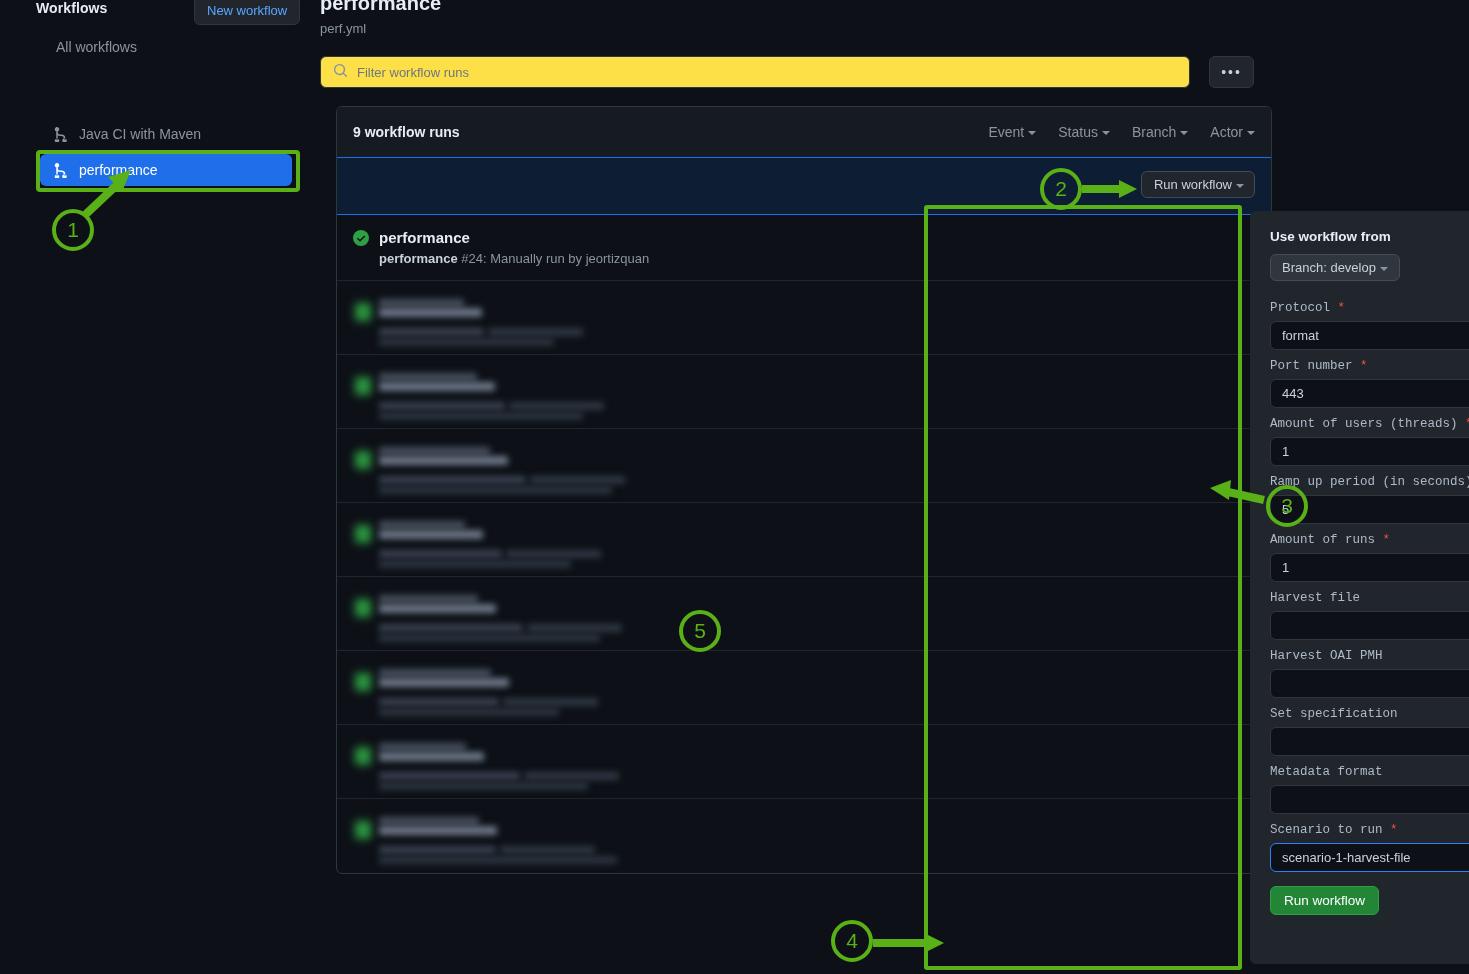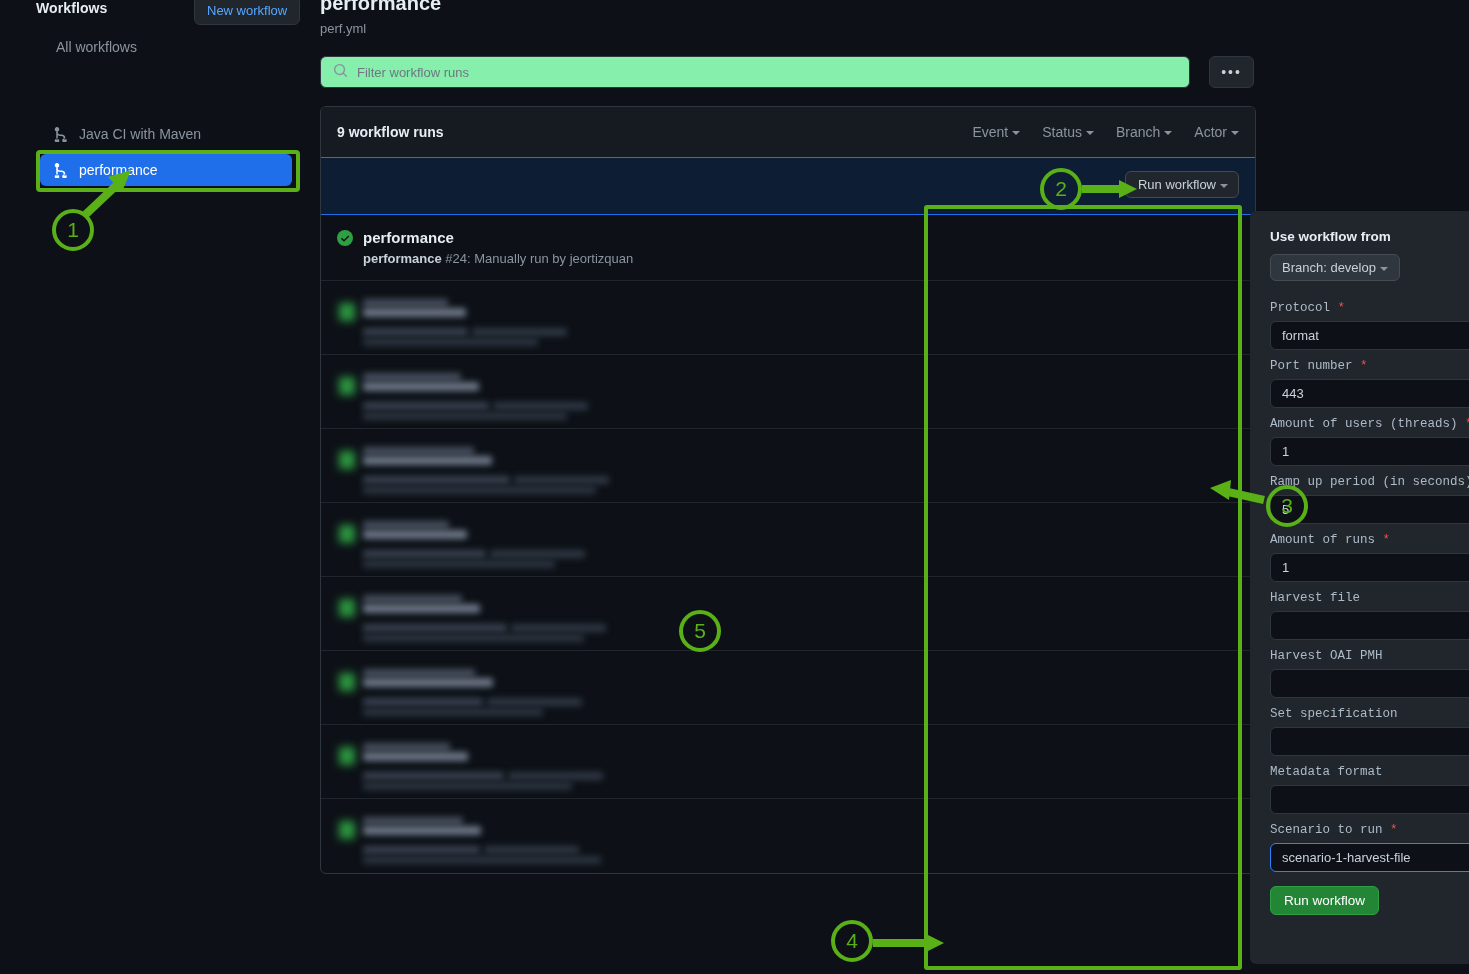--- a/index.html
+++ b/index.html
@@ -44,33 +44,33 @@
   .page-title {
     position: absolute; left: 0px; top: -8px;
     font-size: 20px; font-weight: bold; color: #e6edf3;
   }
   .page-sub {
     position: absolute; left: 0px; top: 21px;
     font-size: 13px; color: #8b949e;
   }
   .filter-bar {
     position: absolute; left: 0px; top: 56px; width: 870px; height: 32px;
-    background: #86efac; border: 1px solid #30363d; border-radius: 6px;
+    background: #fde047; border: 1px solid #30363d; border-radius: 6px;
     display: flex; align-items: center; padding: 0 12px; gap: 9px;
   }
   .filter-ph { font-size: 13px; color: #6e7681; }
   .dots-btn {
     position: absolute; left: 889px; top: 56px; width: 45px; height: 32px;
     background: #21262d; border: 1px solid #30363d; border-radius: 6px;
     display: flex; align-items: center; justify-content: center;
     color: #c9d1d9; font-size: 14px; letter-spacing: 2px; line-height: 8px;
   }
 
   .runs-card {
-    position: absolute; left: 0px; top: 106px; width: 936px;
+    position: absolute; left: 16px; top: 106px; width: 936px;
     border: 1px solid #30363d; border-radius: 6px; overflow: hidden;
     background: #0d1117;
   }
   .runs-head {
     height: 50px; background: #161b22;
     display: flex; align-items: center; justify-content: space-between;
     padding: 0 16px;
   }
   .runs-count { font-size: 14px; font-weight: bold; color: #e6edf3; }
   .runs-filters { display: flex; gap: 22px; }

